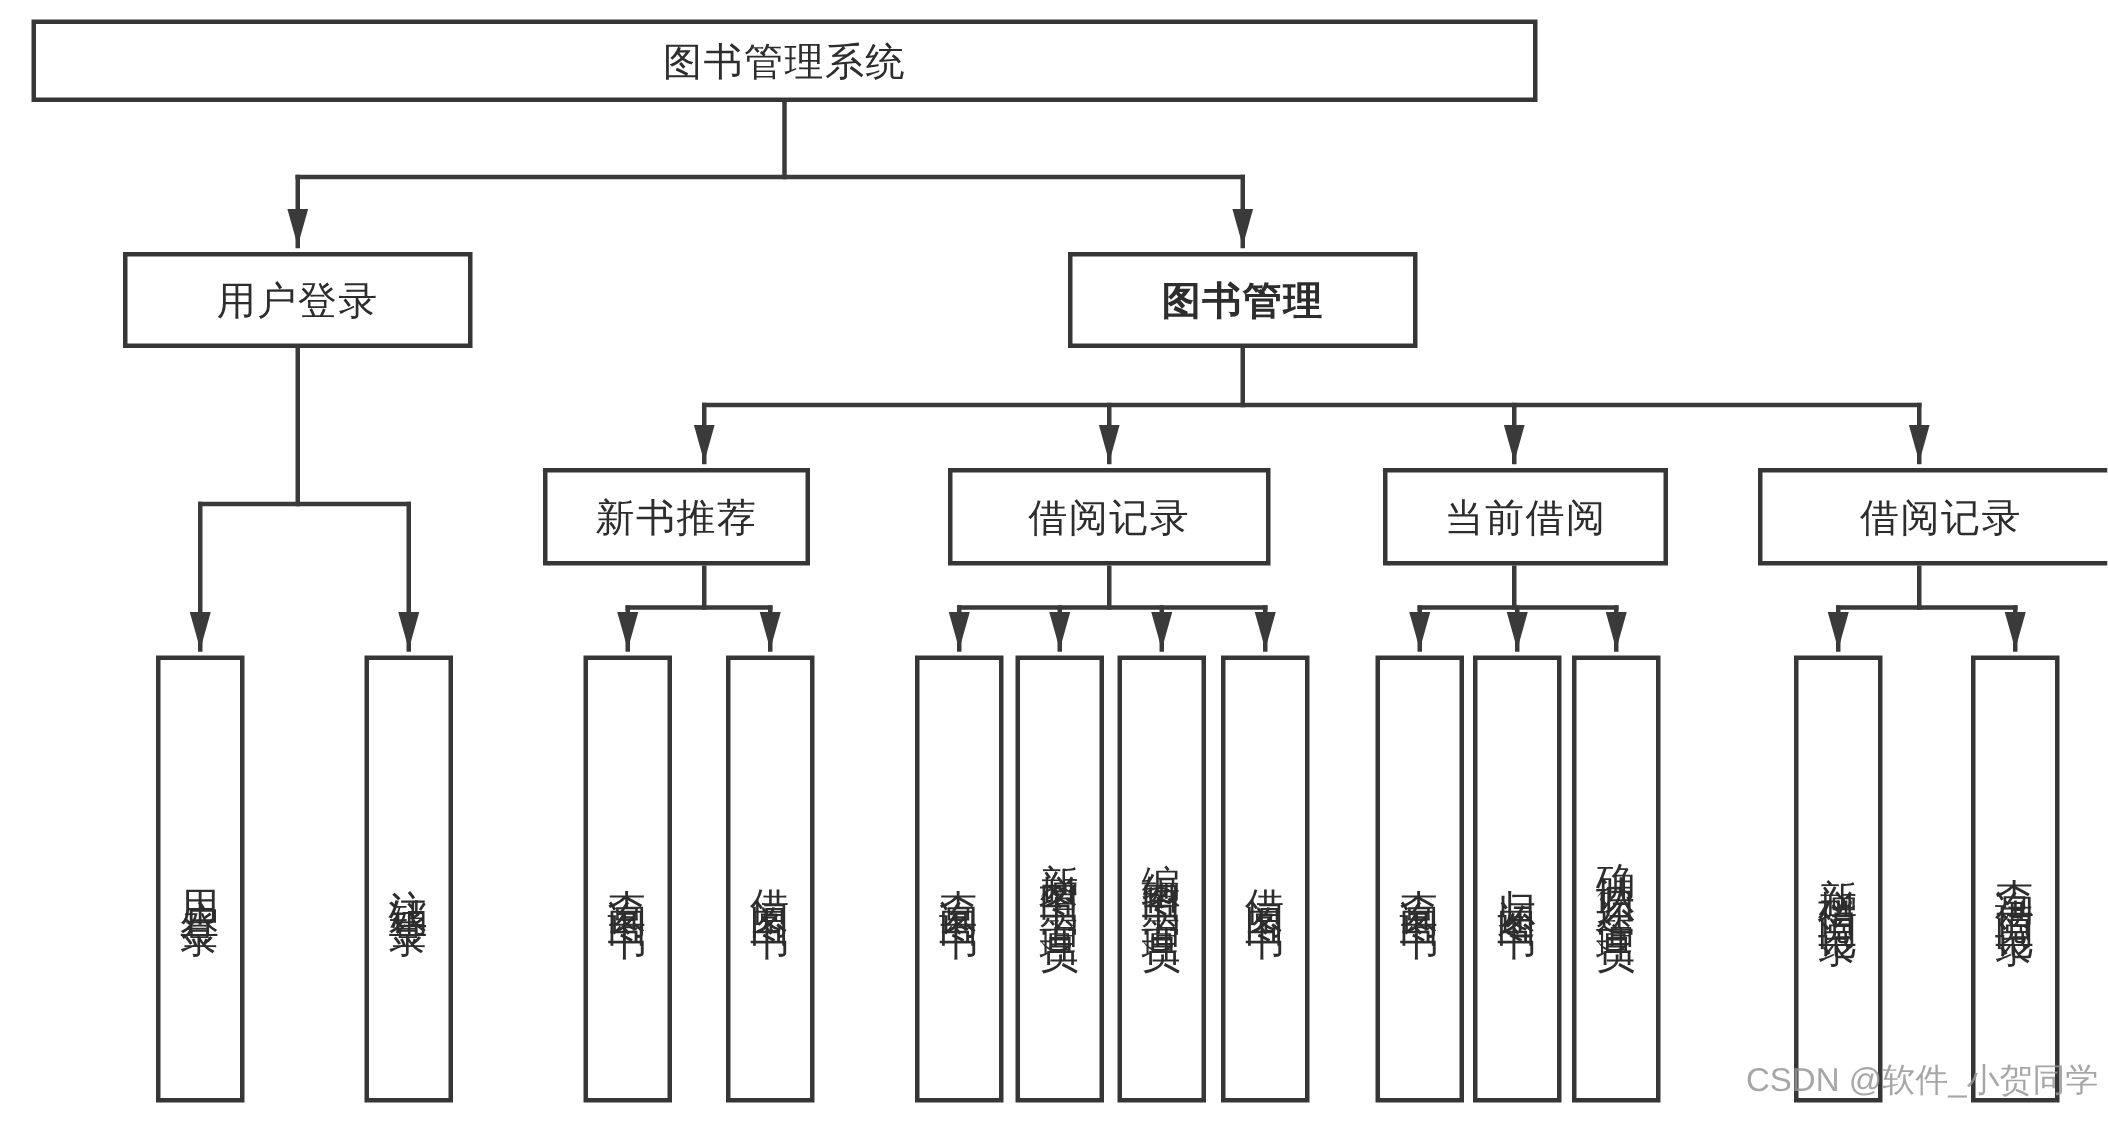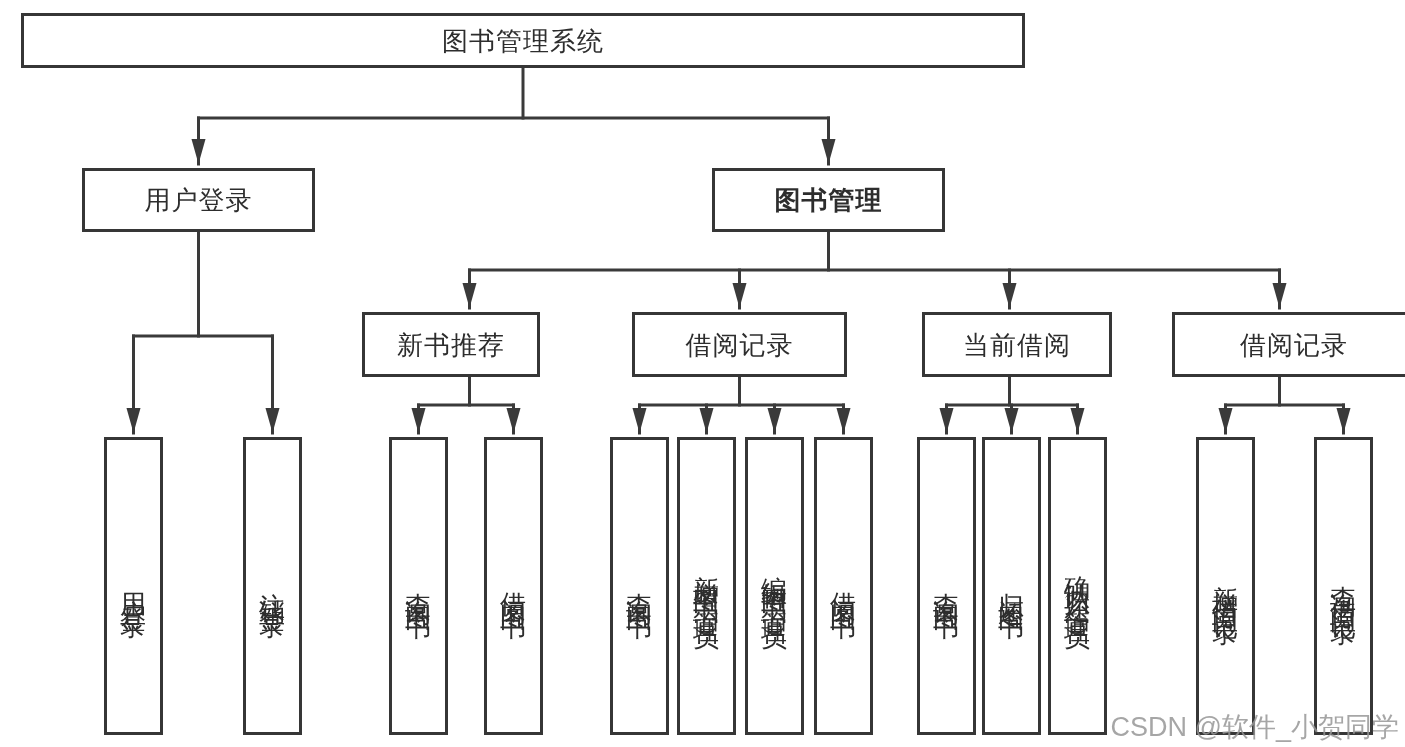--- a/index.html
+++ b/index.html
@@ -55,23 +55,23 @@
   .lf7  { left: 745px; }
   .lf8  { left: 814px; }
   .lf9  { left: 917px; }
   .lf10 { left: 982px; }
   .lf11 { left: 1048px; }
   .lf12 { left: 1196px; }
   .lf13 { left: 1314px; }
   .watermark {
     position: absolute;
     right: 6px;
-    bottom: 2px;
+    bottom: 12px;
     z-index: 5;
-    font-size: 27px;
+    font-size: 22px;
     color: rgba(150, 150, 150, 0.85);
     white-space: nowrap;
   }
 </style>
 </head>
 <body>
 
 <div class="canvas">
 
   <svg class="wires" width="1405" height="747" viewBox="0 0 1405 747">

